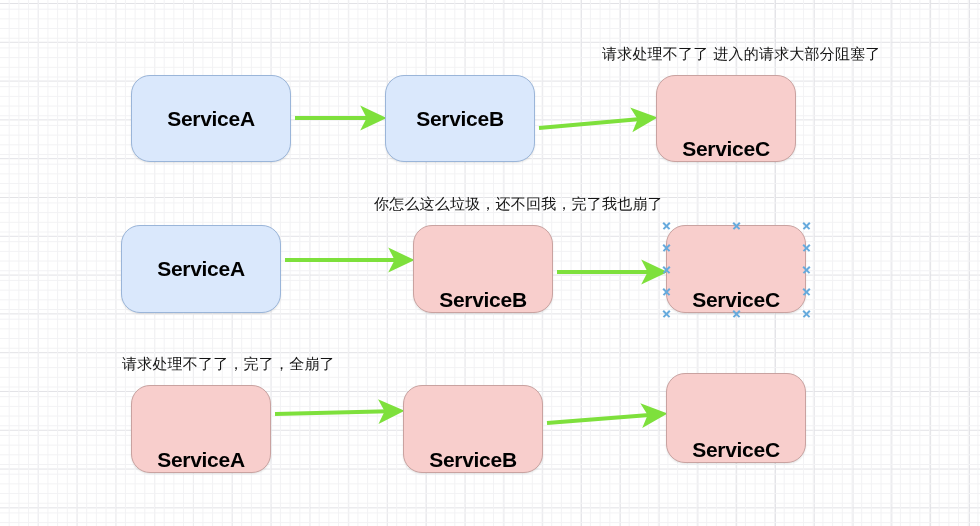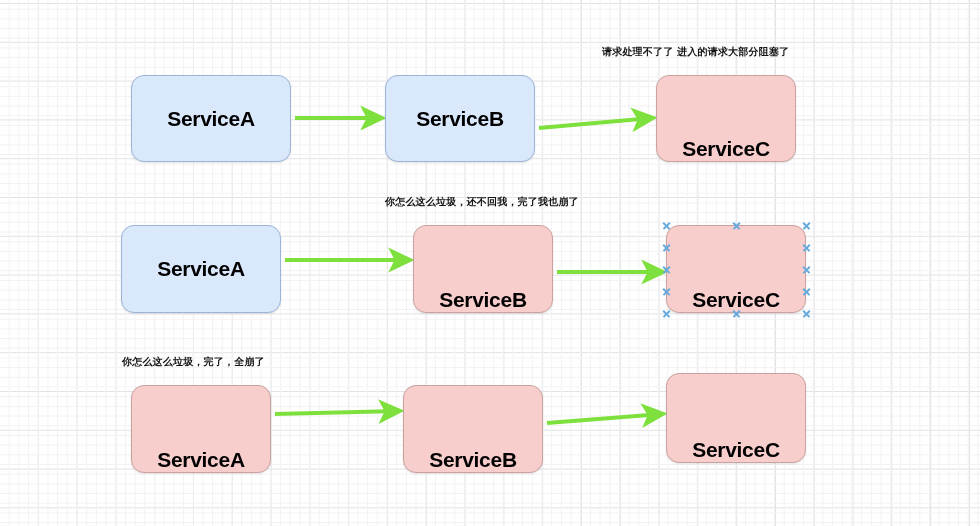--- a/index.html
+++ b/index.html
@@ -23,21 +23,21 @@
       9.7px 9.7px,
       38.8px 38.8px,
       38.8px 38.8px;
     background-position: -1px -1px, -1px -1px, -1px 3px, -1px 3px;
     font-family: "Liberation Sans", "DejaVu Sans", sans-serif;
   }
 
   .node {
     position: absolute;
     box-sizing: border-box;
-    border-radius: 13px;
+    border-radius: 19px;
     display: flex;
     align-items: center;
     justify-content: center;
     font-weight: bold;
     font-size: 21px;
     color: #000000;
     letter-spacing: -0.3px;
     box-shadow: 0 1px 2px rgba(0,0,0,0.10);
     white-space: nowrap;
   }
@@ -47,22 +47,22 @@
   }
   .node.red {
     background: #f8cecc;
     border: 1px solid #c9a2a0;
     align-items: flex-end;
   }
 
   .annot {
     position: absolute;
     font-family: "DejaVu Sans", "Liberation Sans", sans-serif;
-    font-weight: bold;
-    font-size: 10px;
+    font-weight: normal;
+    font-size: 15px;
     color: #141414;
     white-space: nowrap;
     letter-spacing: 0.2px;
   }
 
   .edge {
     position: absolute;
     left: 0;
     top: 0;
     width: 980px;
@@ -138,22 +138,22 @@
       </div>
       <div class="node red" style="left: 403px; top: 385px; width: 140px; height: 88px;">
         <span>ServiceB</span>
       </div>
       <div class="node red" style="left: 666px; top: 373px; width: 140px; height: 90px;">
         <span>ServiceC</span>
       </div>
     </div>
   <div id="annot-layer">
       <div class="annot" style="left: 602px; top: 45px;">请求处理不了了 进入的请求大部分阻塞了</div>
-      <div class="annot" style="left: 374px; top: 195px; margin-left: 11px;">你怎么这么垃圾，还不回我，完了我也崩了</div>
-      <div class="annot" style="left: 122px; top: 355px;">你怎么这么垃圾，完了，全崩了</div>
+      <div class="annot" style="left: 374px; top: 195px;">你怎么这么垃圾，还不回我，完了我也崩了</div>
+      <div class="annot" style="left: 122px; top: 355px;">请求处理不了了，完了，全崩了</div>
     </div>
   <div id="handles-layer">
       <div class="handles" style="left: 666px; top: 225px; width: 140px; height: 88px;">
         <div class="handle" style="left: 0px; top: 0px;"></div>
         <div class="handle" style="left: 70px; top: 0px;"></div>
         <div class="handle" style="left: 140px; top: 0px;"></div>
         <div class="handle" style="left: 0px; top: 44px;"></div>
         <div class="handle" style="left: 140px; top: 44px;"></div>
         <div class="handle" style="left: 0px; top: 88px;"></div>
         <div class="handle" style="left: 70px; top: 88px;"></div>

